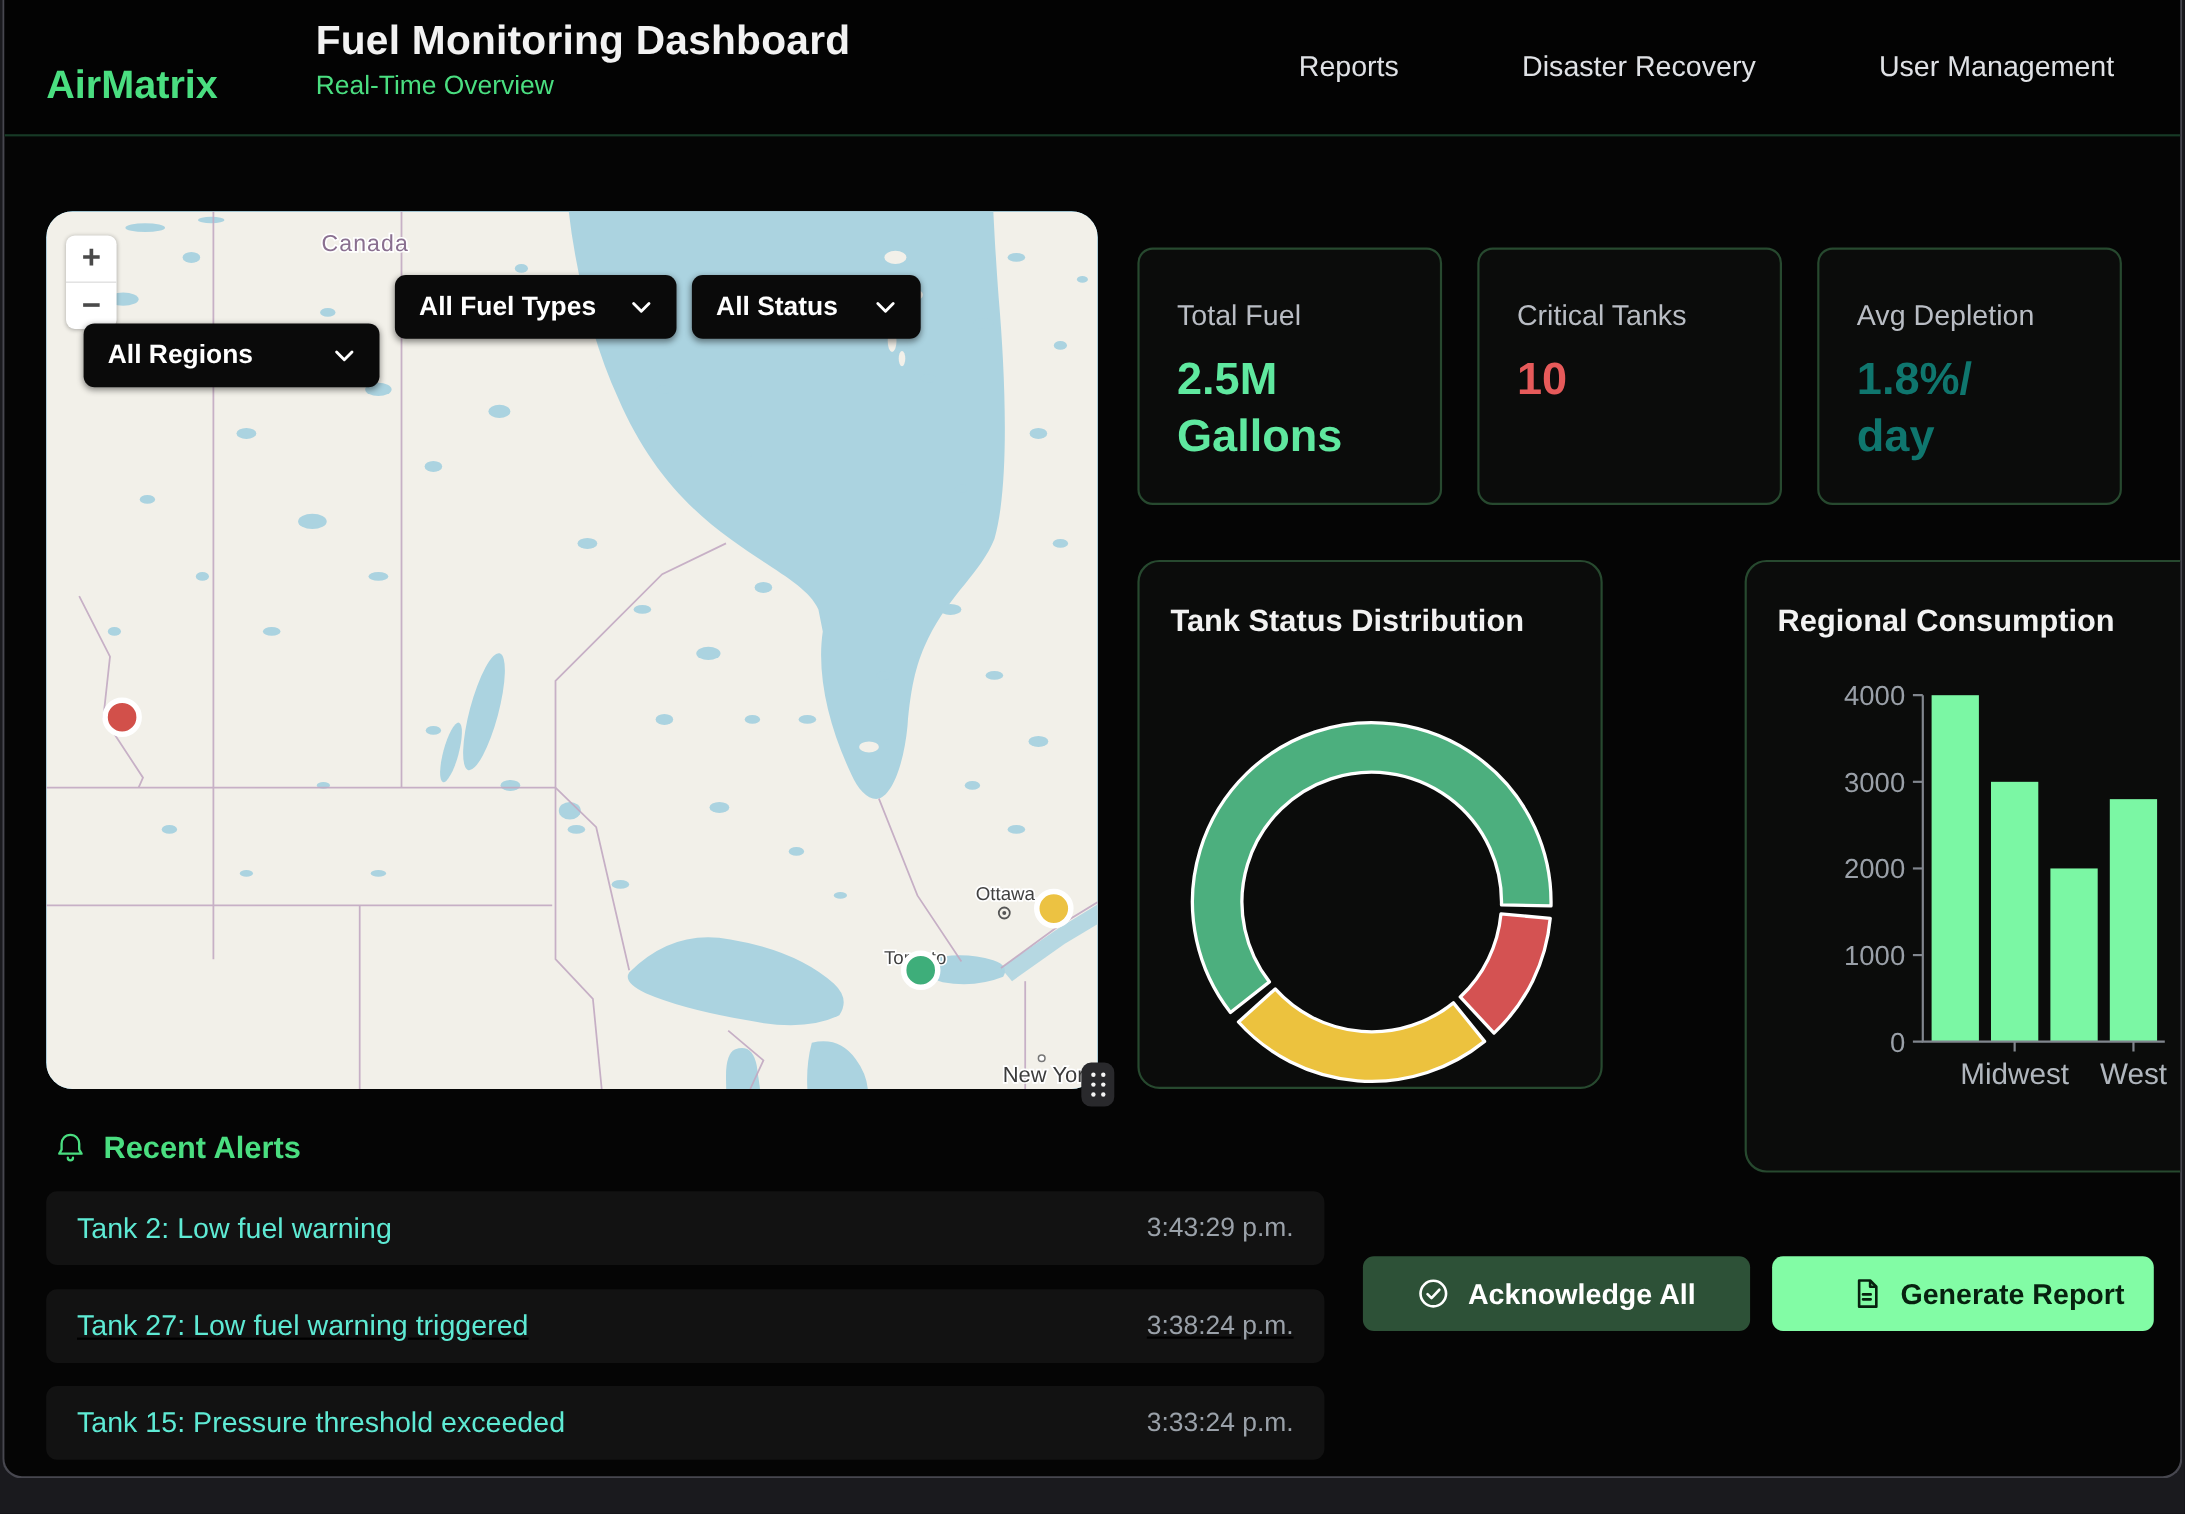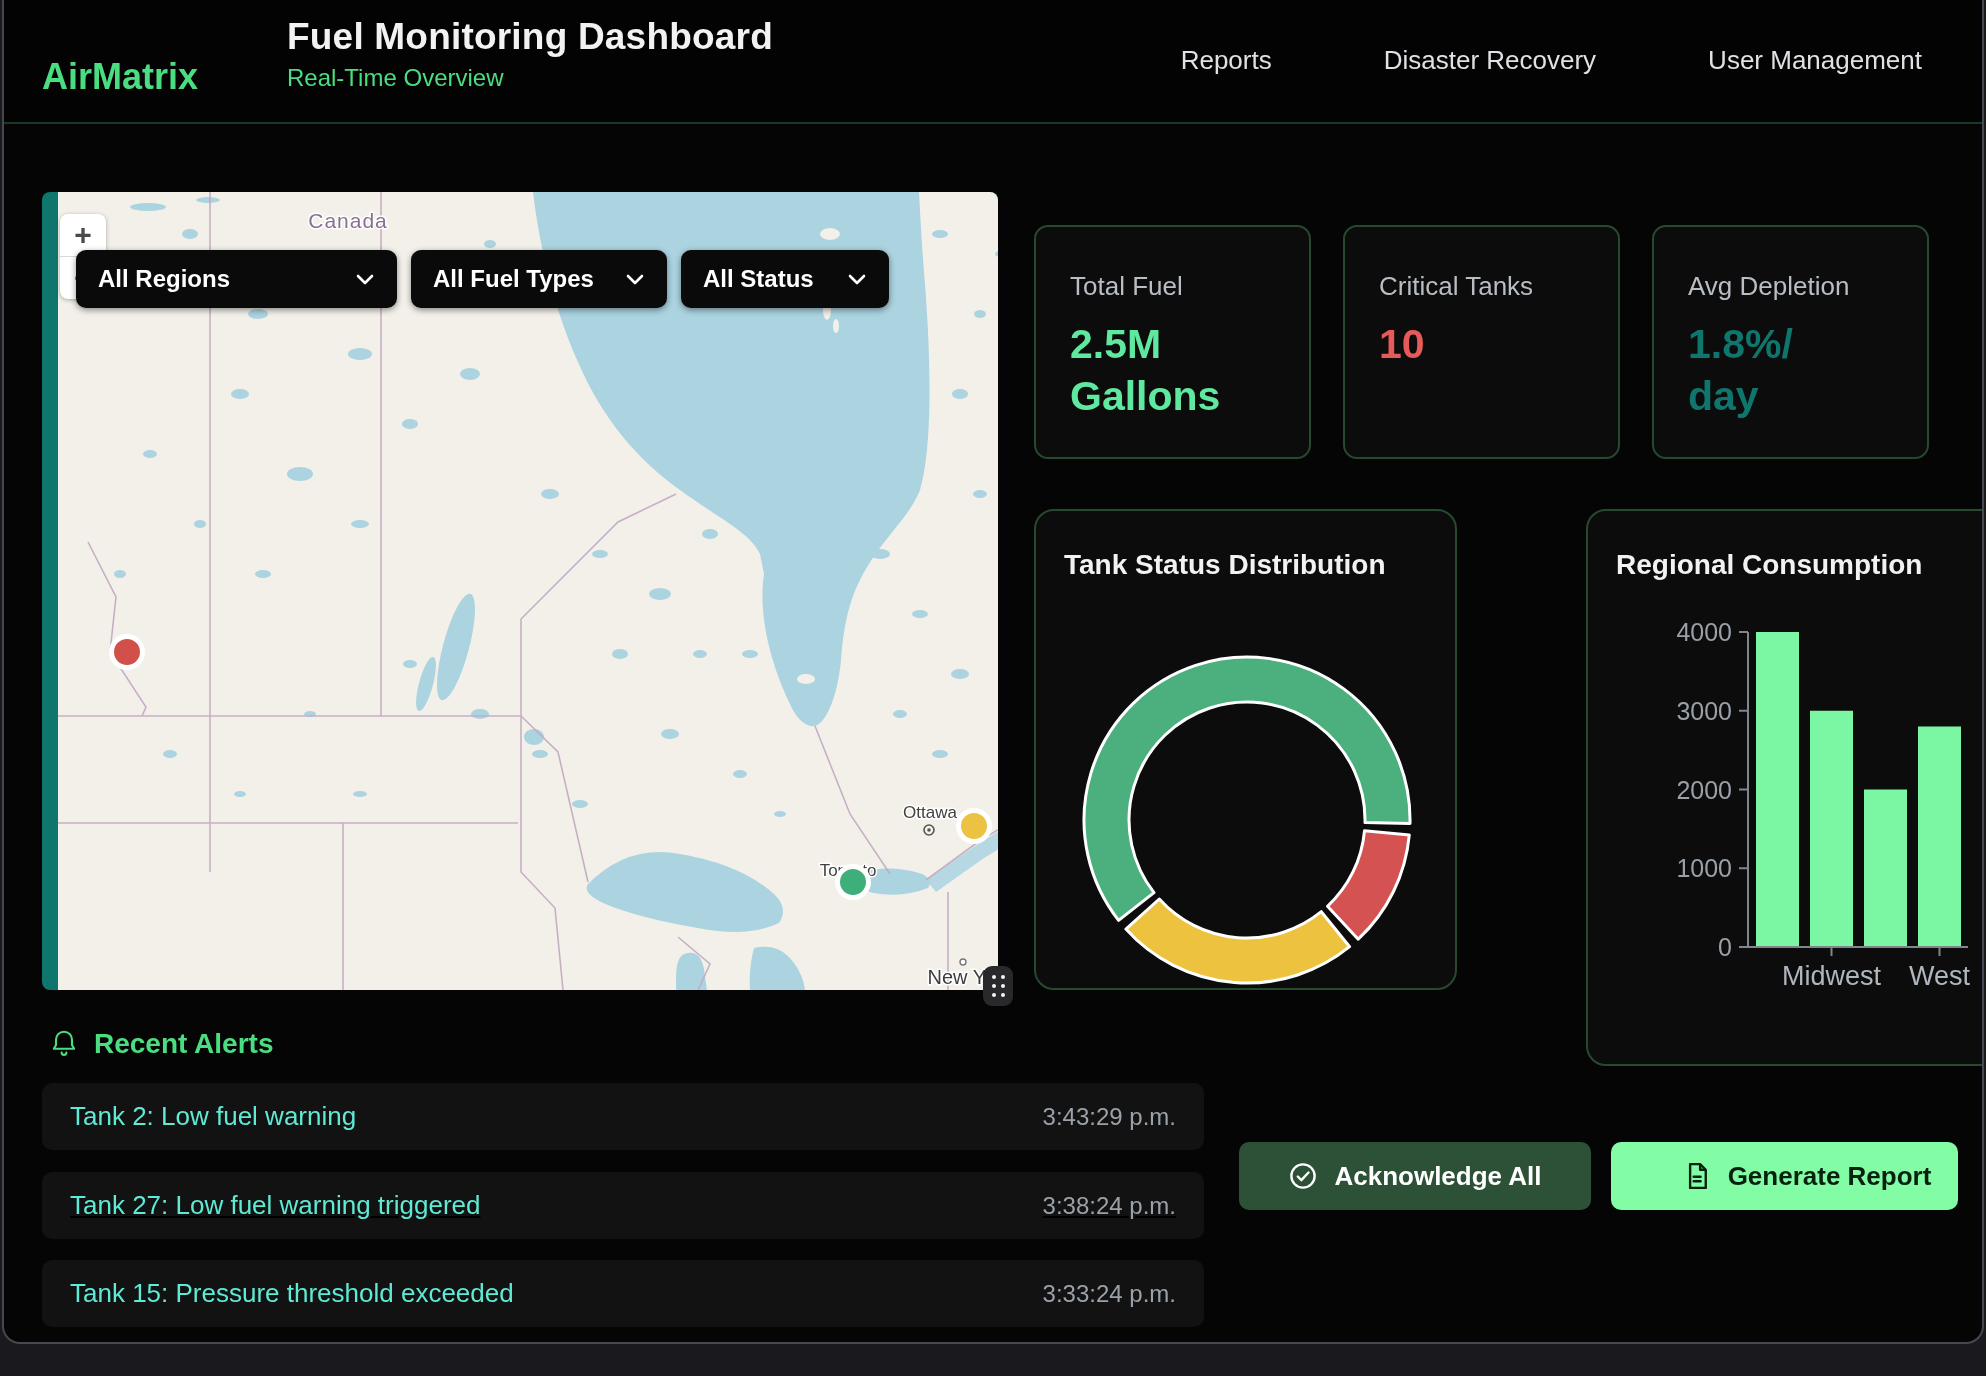--- a/index.html
+++ b/index.html
@@ -12,33 +12,33 @@
   .header { position:absolute; top:0; left:0; width:100%; height:124px;
             background:#030303; border-bottom:2px solid #173a26; }
   .brand { position:absolute; left:38px; top:56px; font-size:36px; font-weight:bold; color:#4ade80; }
   .title-block { position:absolute; left:283px; top:16px; }
   .page-title { font-size:37px; font-weight:bold; color:#f2f2f2; letter-spacing:.2px; }
   .page-subtitle { margin-top:6px; font-size:24px; color:#4ade80; }
   .nav { position:absolute; right:60px; top:45px; display:flex; gap:112px; }
   .nav-item { font-size:26px; color:#dfe1e5; cursor:pointer; }
   
   .map-wrap { position:absolute; left:38px; top:192px; width:956px; height:798px; }
-  .map-clip { position:absolute; inset:0; border-radius:8px; overflow:hidden; background:#0f766e;padding-left:16px; }
+  .map-clip { position:absolute; inset:0; border-radius:24px; overflow:hidden; background:#7dd3fc; }
   .map-clip svg { display:block; }
   .zoom-ctl { position:absolute; left:18px; top:22px; width:46px; background:#ffffff;
               border-radius:8px; box-shadow:0 1px 4px rgba(0,0,0,.3); overflow:hidden; z-index:2; }
   .zoom-btn { width:46px; height:42px; display:flex; align-items:center; justify-content:center;
               font-size:30px; font-weight:bold; color:#4a4a4a; cursor:pointer; }
   .zoom-div { height:1px; background:#d8d8d8; }
   .filters { position:absolute; left:34px; top:58px; display:flex; gap:14px; z-index:3; }
   .filter-btn { height:58px; background:#0a0a0a; border-radius:10px; color:#ffffff;
                 display:flex; align-items:center; justify-content:space-between;
                 padding:0 22px; font-size:24px; font-weight:600; cursor:pointer;
                 box-shadow:0 2px 6px rgba(0,0,0,.45); }
-  .f1 { width:321px; } .f2 { width:256px; } .f3 { width:208px; }
+  .f1 { width:269px;margin-top:44px; } .f2 { width:256px; } .f3 { width:208px; }
   .chev { width:20px; height:14px; margin-left:16px; }
   .drag-handle { position:absolute; right:-15px; bottom:-16px; width:30px; height:40px;
                  background:#29292c; border-radius:9px; z-index:4; display:grid;
                  grid-template-columns:repeat(2,4px); grid-template-rows:repeat(3,4px);
                  gap:5px; place-content:center; cursor:grab; }
   .drag-handle i { width:4px; height:4px; border-radius:50%; background:#f5f5f5; }
   
   .stats-row { position:absolute; left:1030px; top:225px; width:895px; height:234px;
                display:flex; gap:32px; }
   .stat-card { flex:1; background:#0b0c0b; border:2px solid #27492f; border-radius:14px;

